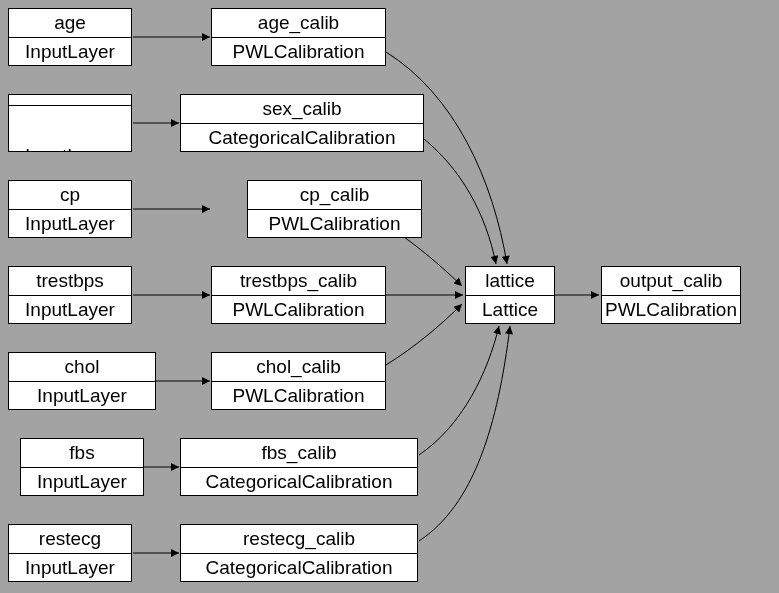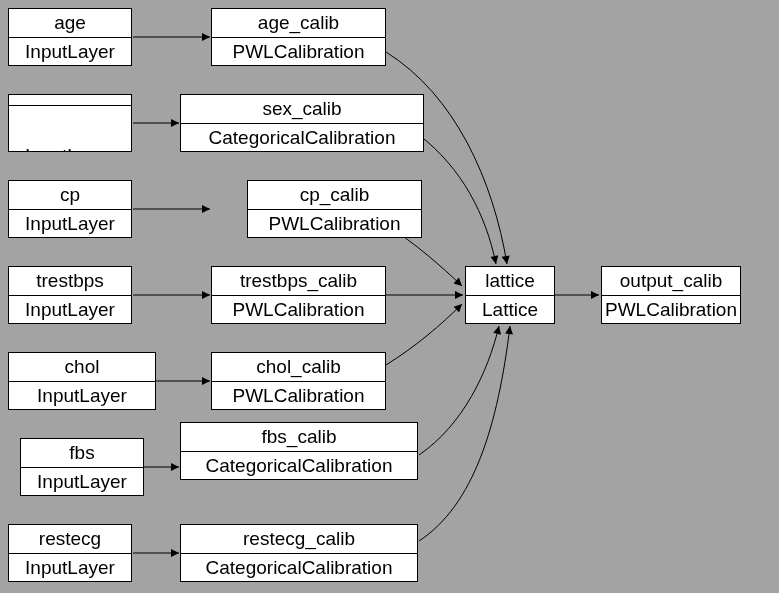--- a/index.html
+++ b/index.html
@@ -124,21 +124,21 @@
   </div>
   <div class="node" style="left:211px; top:352px; width:175px;">
     <div class="cell name">chol_calib</div>
     <div class="cell type">PWLCalibration</div>
   </div>
 
   <div class="node" style="left:20px; top:438px; width:124px;">
     <div class="cell name">fbs</div>
     <div class="cell type">InputLayer</div>
   </div>
-  <div class="node" style="left:180px; top:422px; width:238px;">
+  <div class="node" style="left:180px; top:438px; width:238px;">
     <div class="cell name">fbs_calib</div>
     <div class="cell type">CategoricalCalibration</div>
   </div>
 
   <div class="node" style="left:8px; top:524px; width:124px;">
     <div class="cell name">restecg</div>
     <div class="cell type">InputLayer</div>
   </div>
   <div class="node" style="left:180px; top:524px; width:238px;">
     <div class="cell name">restecg_calib</div>

